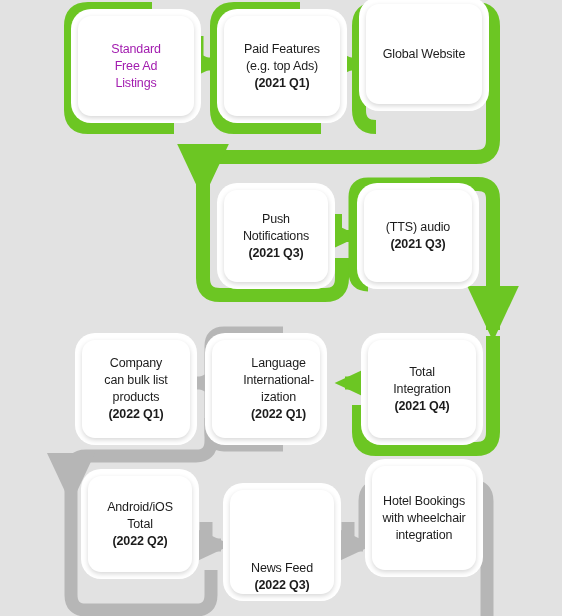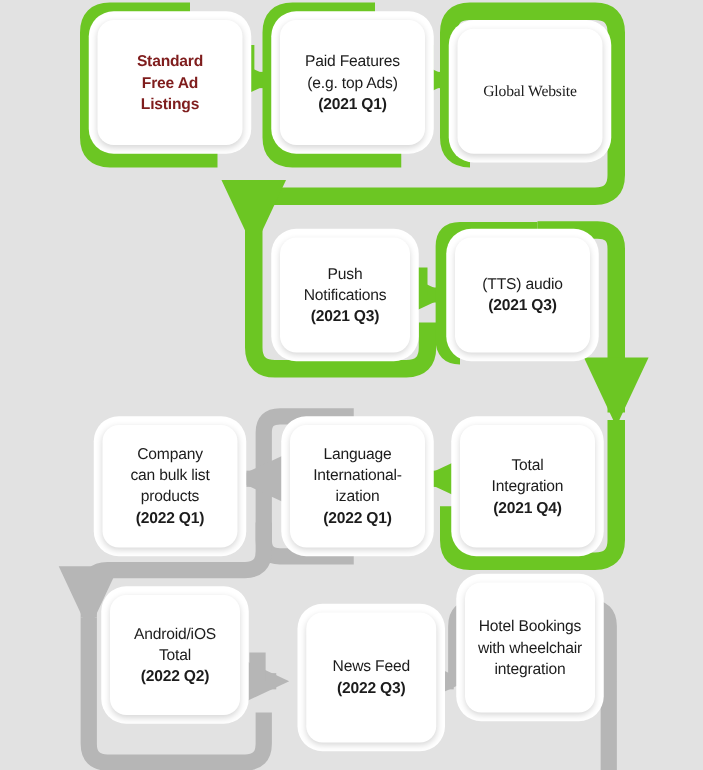--- a/index.html
+++ b/index.html
@@ -44,22 +44,22 @@
     line-height: 17px;
     color: #1c1c1c;
     letter-spacing: -0.15px;
     padding: 0 6px;
   }
   .node-text .q {
     font-weight: bold;
     display: block;
   }
   .node.highlight .node-text {
-    color: #7f1d1d;
-    font-weight: bold;
+    color: #a21caf;
+    font-weight: normal;
   }
 </style>
 </head>
 <body>
 
 <div id="roadmap">
 
   <svg id="connector-layer" width="562" height="616" viewBox="0 0 562 616" xmlns="http://www.w3.org/2000/svg">
     <defs>
       <marker id="ah-green" viewBox="0 0 10 10" refX="7.5" refY="5" markerWidth="4.2" markerHeight="4.2" orient="auto-start-reverse">
@@ -135,21 +135,21 @@
           <div>Listings</div>
         </div>
       </div>
       <div class="node" style="left: 224px; top: 16px; width: 116px; height: 100px;">
         <div class="node-text">
           <div>Paid Features</div>
           <div>(e.g. top Ads)</div>
           <div class="q">(2021 Q1)</div>
         </div>
       </div>
-      <div class="node" style="left: 366px; top: 23px; width: 116px; height: 100px; font-family: Liberation Serif, serif;">
+      <div class="node" style="left: 366px; top: 4px; width: 116px; height: 100px;">
         <div class="node-text">
           <div>Global Website</div>
         </div>
       </div>
       <div class="node" style="left: 224px; top: 190px; width: 104px; height: 92px;">
         <div class="node-text">
           <div>Push</div>
           <div>Notifications</div>
           <div class="q">(2021 Q3)</div>
         </div>
@@ -161,21 +161,21 @@
         </div>
       </div>
       <div class="node" style="left: 82px; top: 340px; width: 108px; height: 98px;">
         <div class="node-text">
           <div>Company</div>
           <div>can bulk list</div>
           <div>products</div>
           <div class="q">(2022 Q1)</div>
         </div>
       </div>
-      <div class="node" style="left: 232px; top: 340px; width: 108px; height: 98px;">
+      <div class="node" style="left: 212px; top: 340px; width: 108px; height: 98px; justify-content: flex-end;">
         <div class="node-text">
           <div>Language</div>
           <div>International-</div>
           <div>ization</div>
           <div class="q">(2022 Q1)</div>
         </div>
       </div>
       <div class="node" style="left: 368px; top: 340px; width: 108px; height: 98px;">
         <div class="node-text">
           <div>Total</div>
@@ -183,21 +183,21 @@
           <div class="q">(2021 Q4)</div>
         </div>
       </div>
       <div class="node" style="left: 88px; top: 476px; width: 104px; height: 96px;">
         <div class="node-text">
           <div>Android/iOS</div>
           <div>Total</div>
           <div class="q">(2022 Q2)</div>
         </div>
       </div>
-      <div class="node" style="left: 245px; top: 490px; width: 104px; height: 104px;">
+      <div class="node" style="left: 230px; top: 490px; width: 104px; height: 104px; align-items: flex-end;">
         <div class="node-text">
           <div>News Feed</div>
           <div class="q">(2022 Q3)</div>
         </div>
       </div>
       <div class="node" style="left: 372px; top: 466px; width: 104px; height: 104px;">
         <div class="node-text">
           <div>Hotel Bookings</div>
           <div>with wheelchair</div>
           <div>integration</div>

